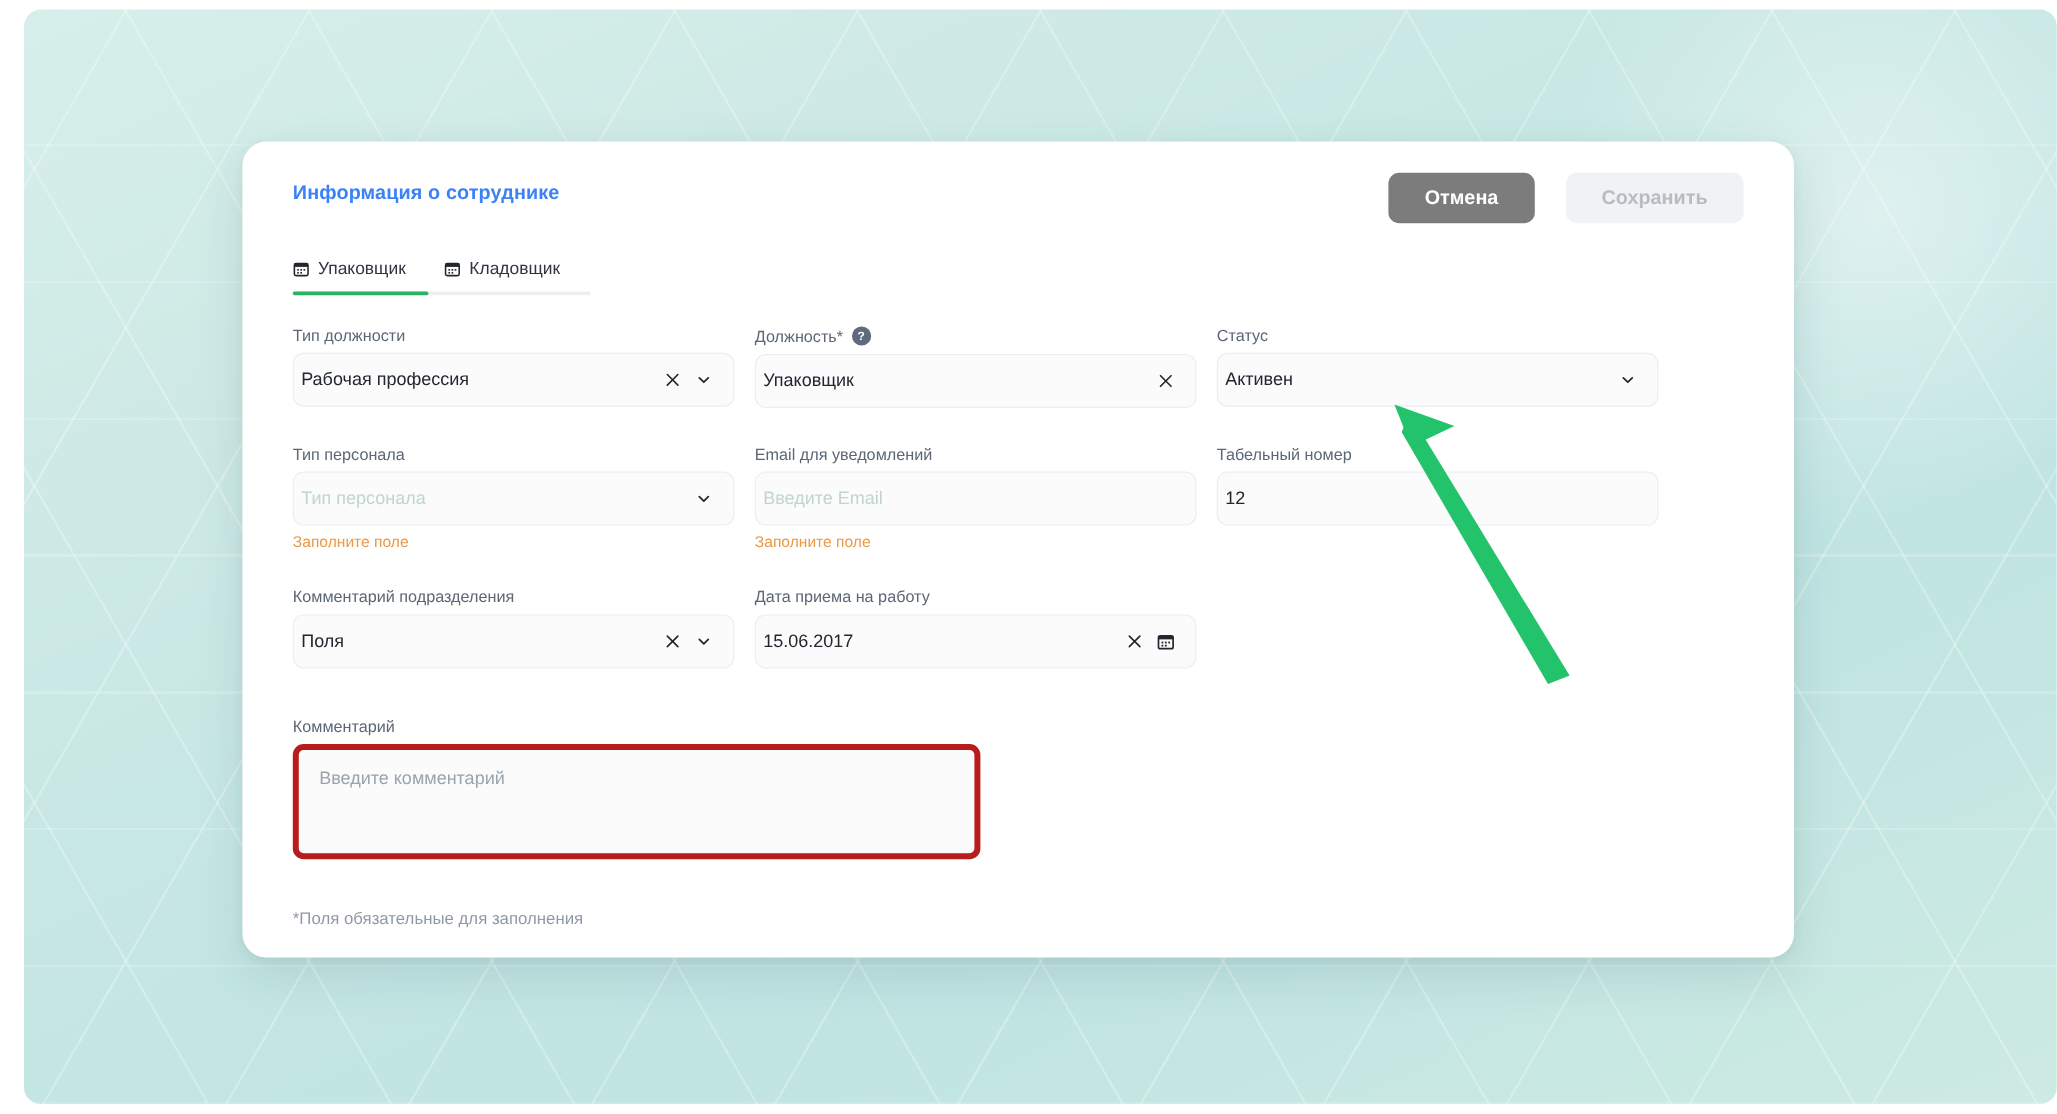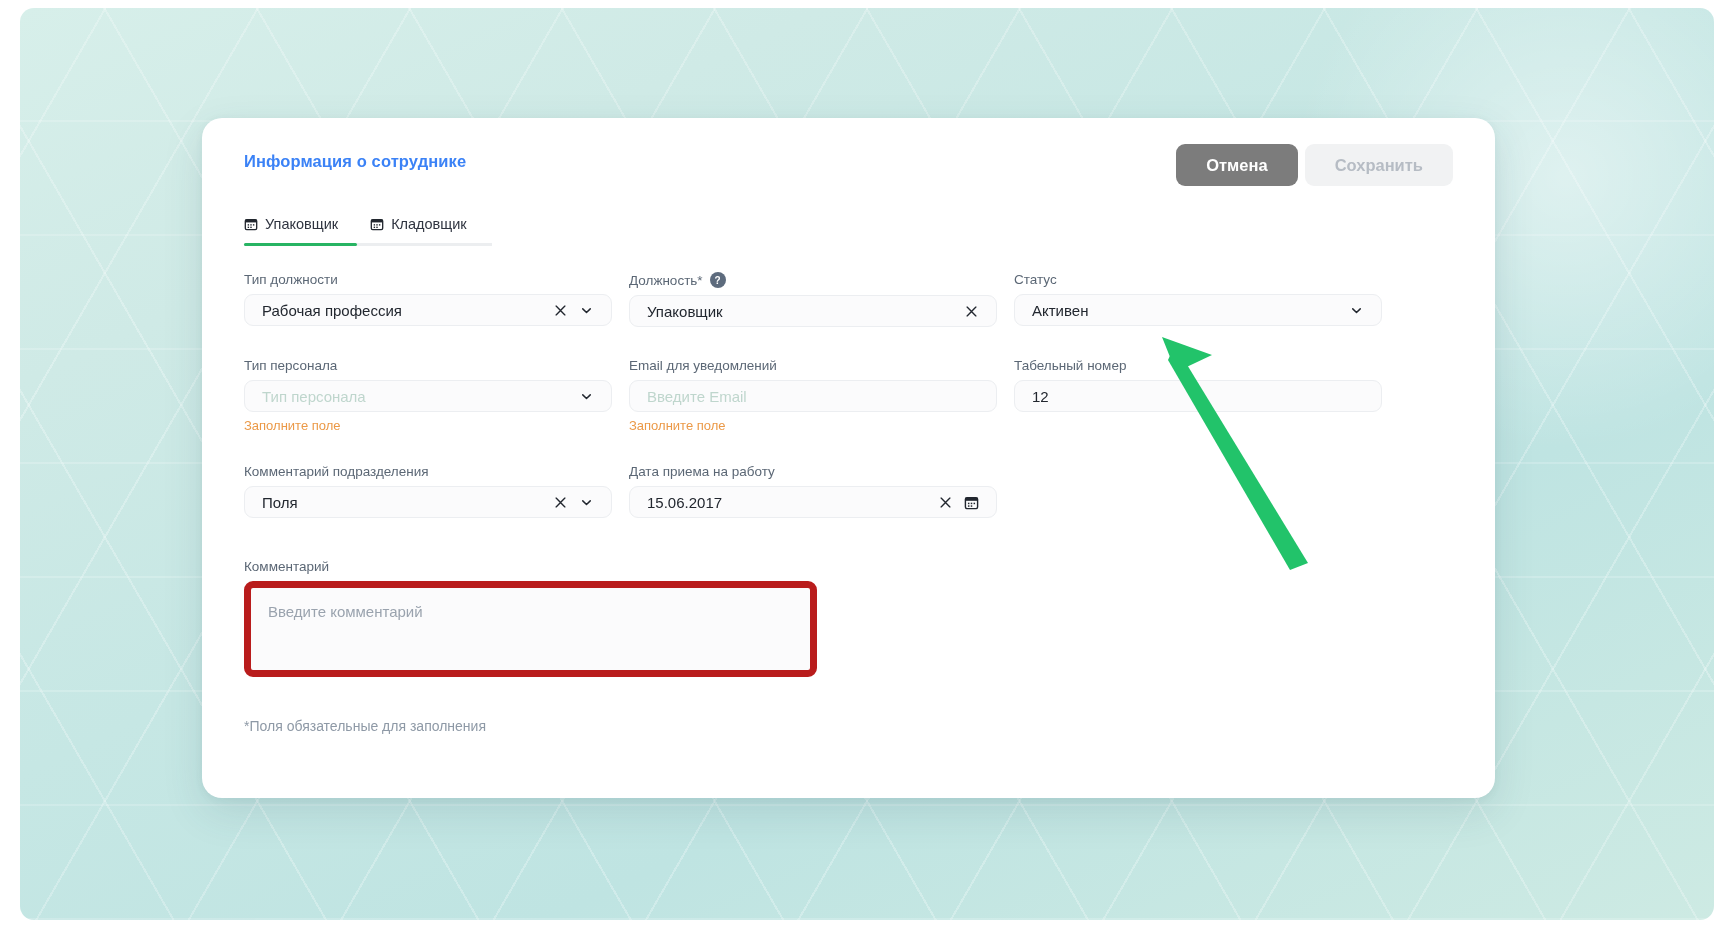--- a/index.html
+++ b/index.html
@@ -58,21 +58,21 @@
     justify-content: space-between;
     height: 66px;
   }
   .card-title {
     font-size: 16.5px;
     font-weight: bold;
     color: #3b82f6;
     letter-spacing: .1px;
     padding-top: 8px;
   }
-  .head-actions { display: flex; gap: 7px; }
+  .head-actions { display: flex; gap: 26px; }
   .btn {
     border: none;
     border-radius: 9px;
     font-family: "Liberation Sans", sans-serif;
     font-size: 16.5px;
     font-weight: bold;
     height: 42px;
     padding: 0 30px;
     cursor: pointer;
     white-space: nowrap;
@@ -133,27 +133,27 @@
     border-radius: 50%;
     background: #5d6b7d;
     color: #fff;
     font-size: 10px;
     font-weight: bold;
     display: flex; align-items: center; justify-content: center;
     cursor: pointer;
   }
 
   .control {
-    height: 32px;
+    height: 45px;
     background: #fbfbfc;
     border: 1px solid #eceef1;
     border-radius: 9px;
     display: flex;
     align-items: center;
-    padding: 0 14px 0 17px;
+    padding: 0 14px 0 6px;
     position: relative;
   }
   .val {
     flex: 1;
     font-size: 15px;
     color: #22272f;
     white-space: nowrap;
     overflow: hidden;
     text-overflow: ellipsis;
   }
@@ -169,21 +169,21 @@
     font-size: 13px;
     color: #eb9947;
     margin-top: 6px;
   }
 
   
   .comment-wrap { grid-column: 1 / span 2; margin-top: 10px; }
   .textarea {
     height: 96px;
     background: #fbfbfc;
-    border: 7px solid #b91c1c;
+    border: 5px solid #b91c1c;
     border-radius: 9px;
     padding: 15px 17px;
     width: 573px;
   }
   .textarea .ph { font-size: 15px; color: #9aa3ae; }
 
   .foot-note {
     grid-column: 1 / span 3;
     margin-top: 24px;
     font-size: 14px;

